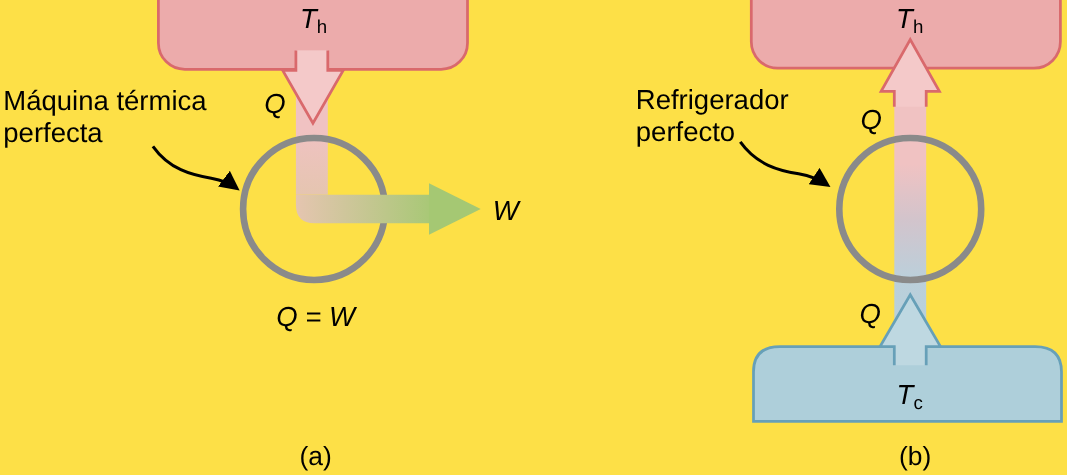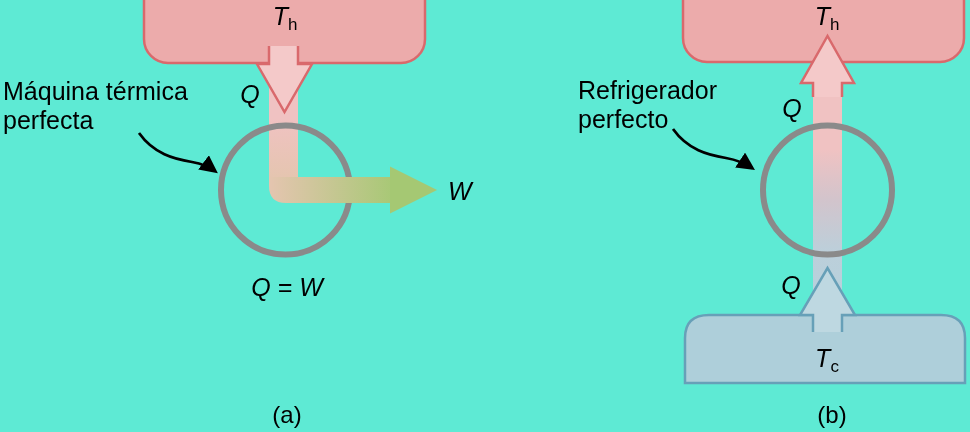--- a/index.html
+++ b/index.html
@@ -1,20 +1,20 @@
 <!DOCTYPE html>
 <html><head>
 <meta charset="utf-8">
 <style>
   html, body { margin: 0; padding: 0; background: #ffffff; }
   .stage {
     position: relative;
     width: 970px;
     height: 432px;
-    background: #5eead4;
+    background: #fde047;
     font-family: "Liberation Sans", sans-serif;
   }
   svg { display: block; }
   .label   { font: 25px "Liberation Sans", sans-serif; fill: #000; }
   .sym     { font: italic 25px "Liberation Sans", sans-serif; fill: #000; }
   .sub     { font-style: normal; font-size: 17px; }
   .caption { font: 24px "Liberation Sans", sans-serif; fill: #000; }
 </style>
 </head>
 <body>

